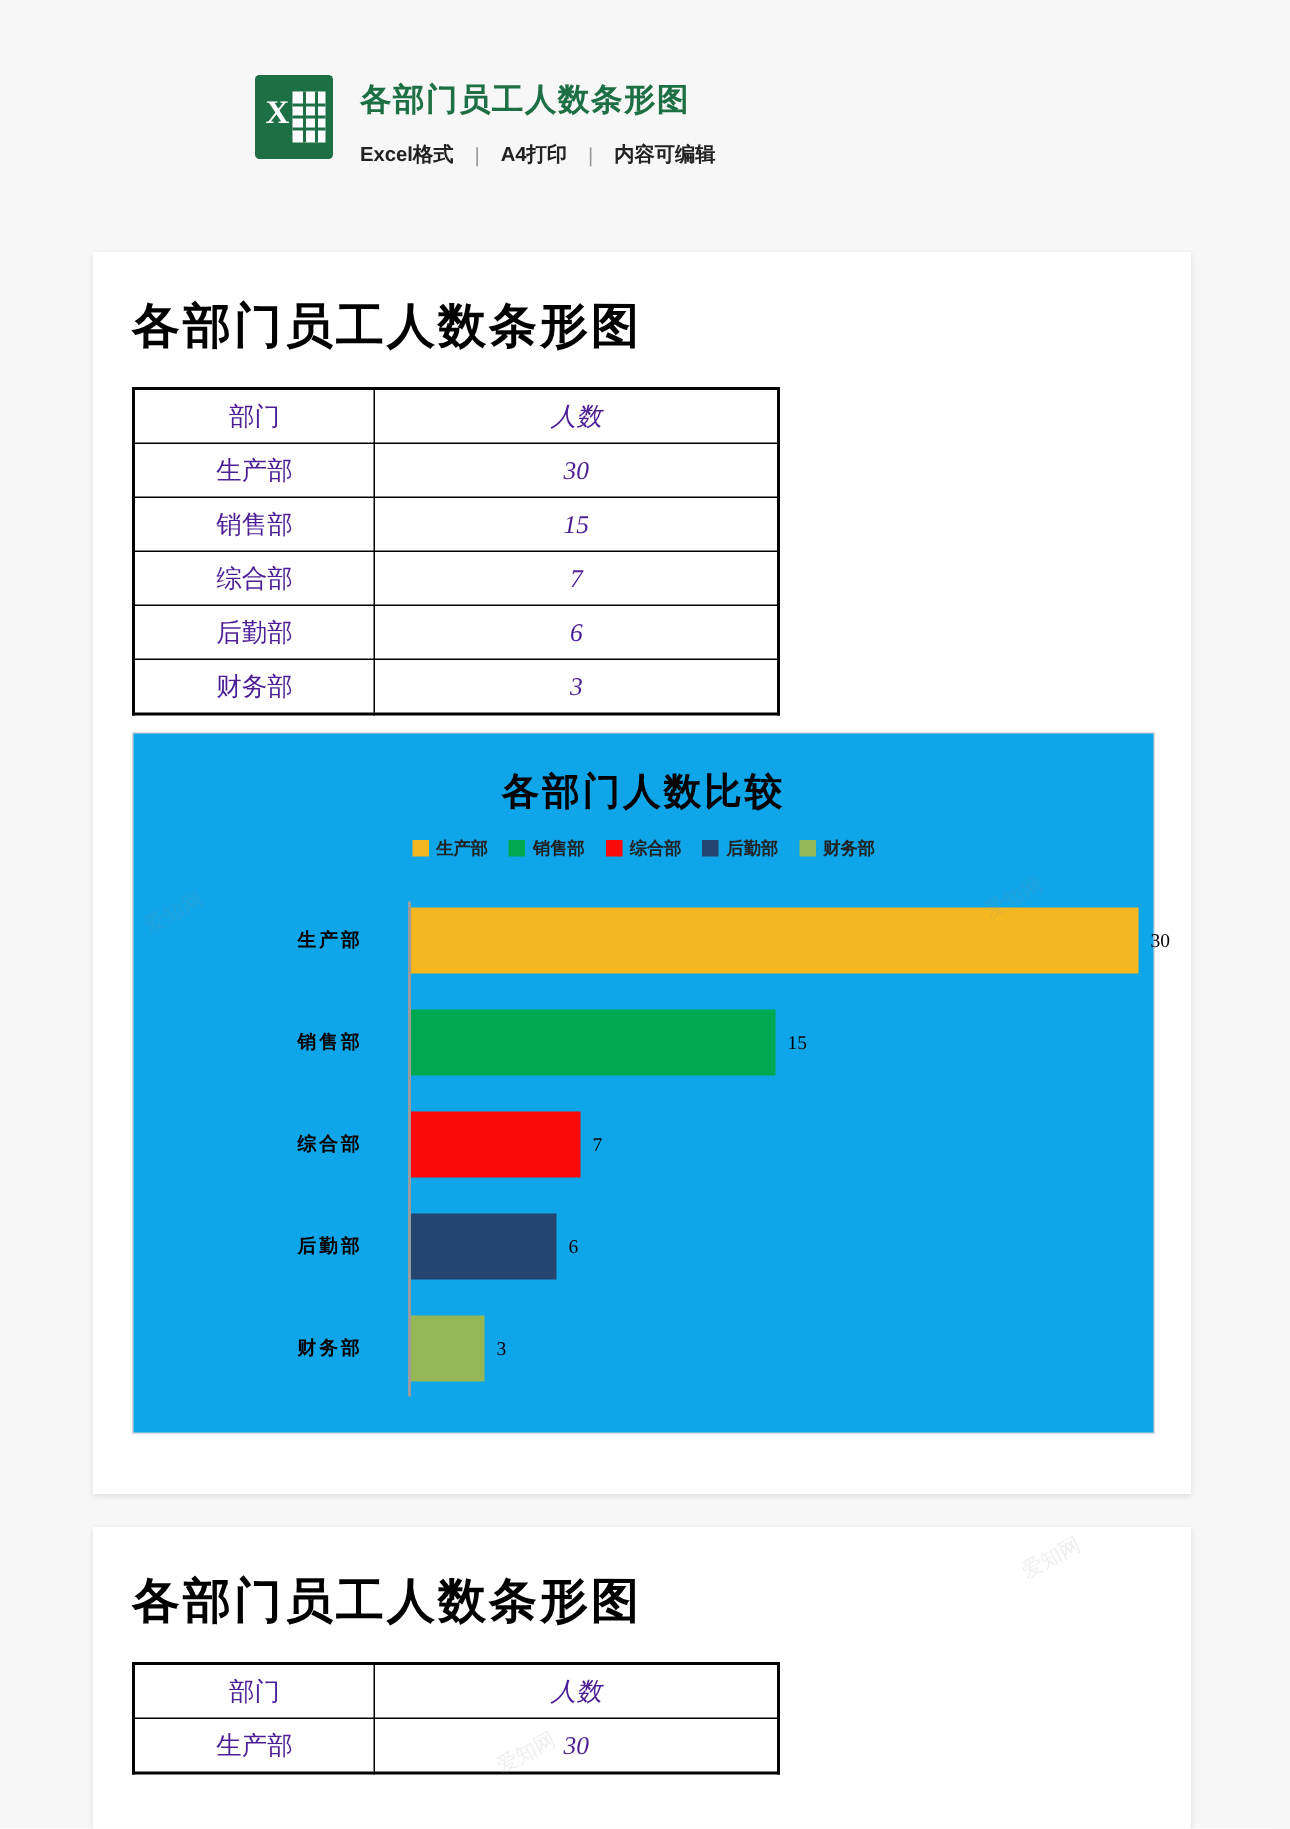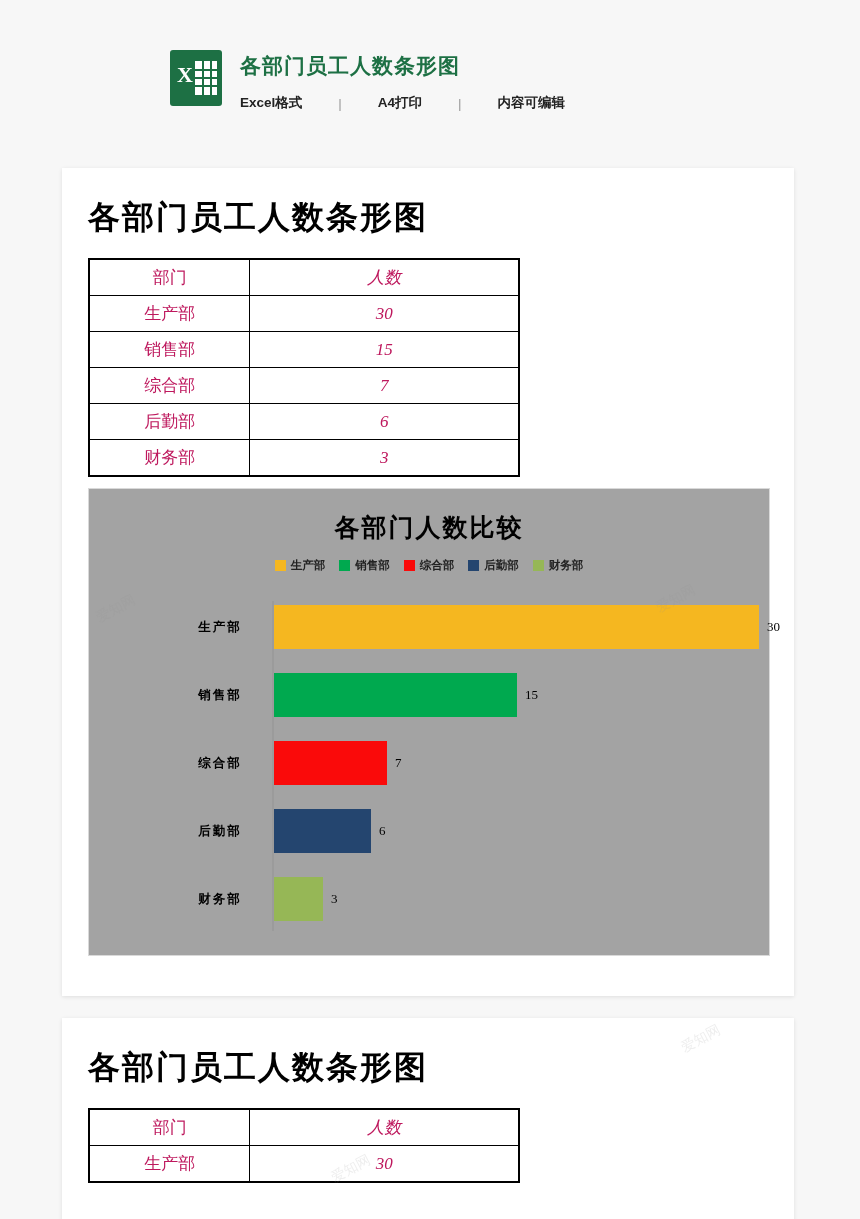--- a/index.html
+++ b/index.html
@@ -67,21 +67,20 @@
     font-weight: bold;
     letter-spacing: 1px;
     margin: 0 0 14px 0;
   }
   .meta-row {
     font-size: 13.5px;
     font-weight: bold;
     color: #222;
     display: flex;
     align-items: center;
-    gap: 22px;
   }
   .meta-row .sep {
     color: #999;
     font-weight: normal;
     margin: 0 14px;
   }
 
   
   .page-card {
     position: absolute;
@@ -118,35 +117,35 @@
     margin: 18px 0 0 26px;
     width: 432px;
     background: #fff;
   }
   table.data-table td {
     border: 1px solid #000;
     height: 33px;
     text-align: center;
     font-family: "Liberation Serif", serif;
     font-size: 17px;
-    color: #be185d;
+    color: #4c1d95;
   }
   table.data-table td.col-dept { width: 160px; }
   table.data-table td.col-num { width: 270px; font-style: italic; }
   table.data-table tr.head td { font-weight: normal; }
   table.data-table { border: 2px solid #000; }
 
   
   .chart-box {
     position: absolute;
     left: 26px;
     top: 320px;
     width: 680px;
     height: 466px;
-    background: #a3a3a3;
+    background: #0ea5e9;
     border: 1px solid #d9d9d9;
   }
   .chart-title {
     text-align: center;
     font-family: "Liberation Serif", serif;
     font-size: 25px;
     font-weight: bold;
     color: #000;
     padding-top: 22px;
     letter-spacing: 2px;

